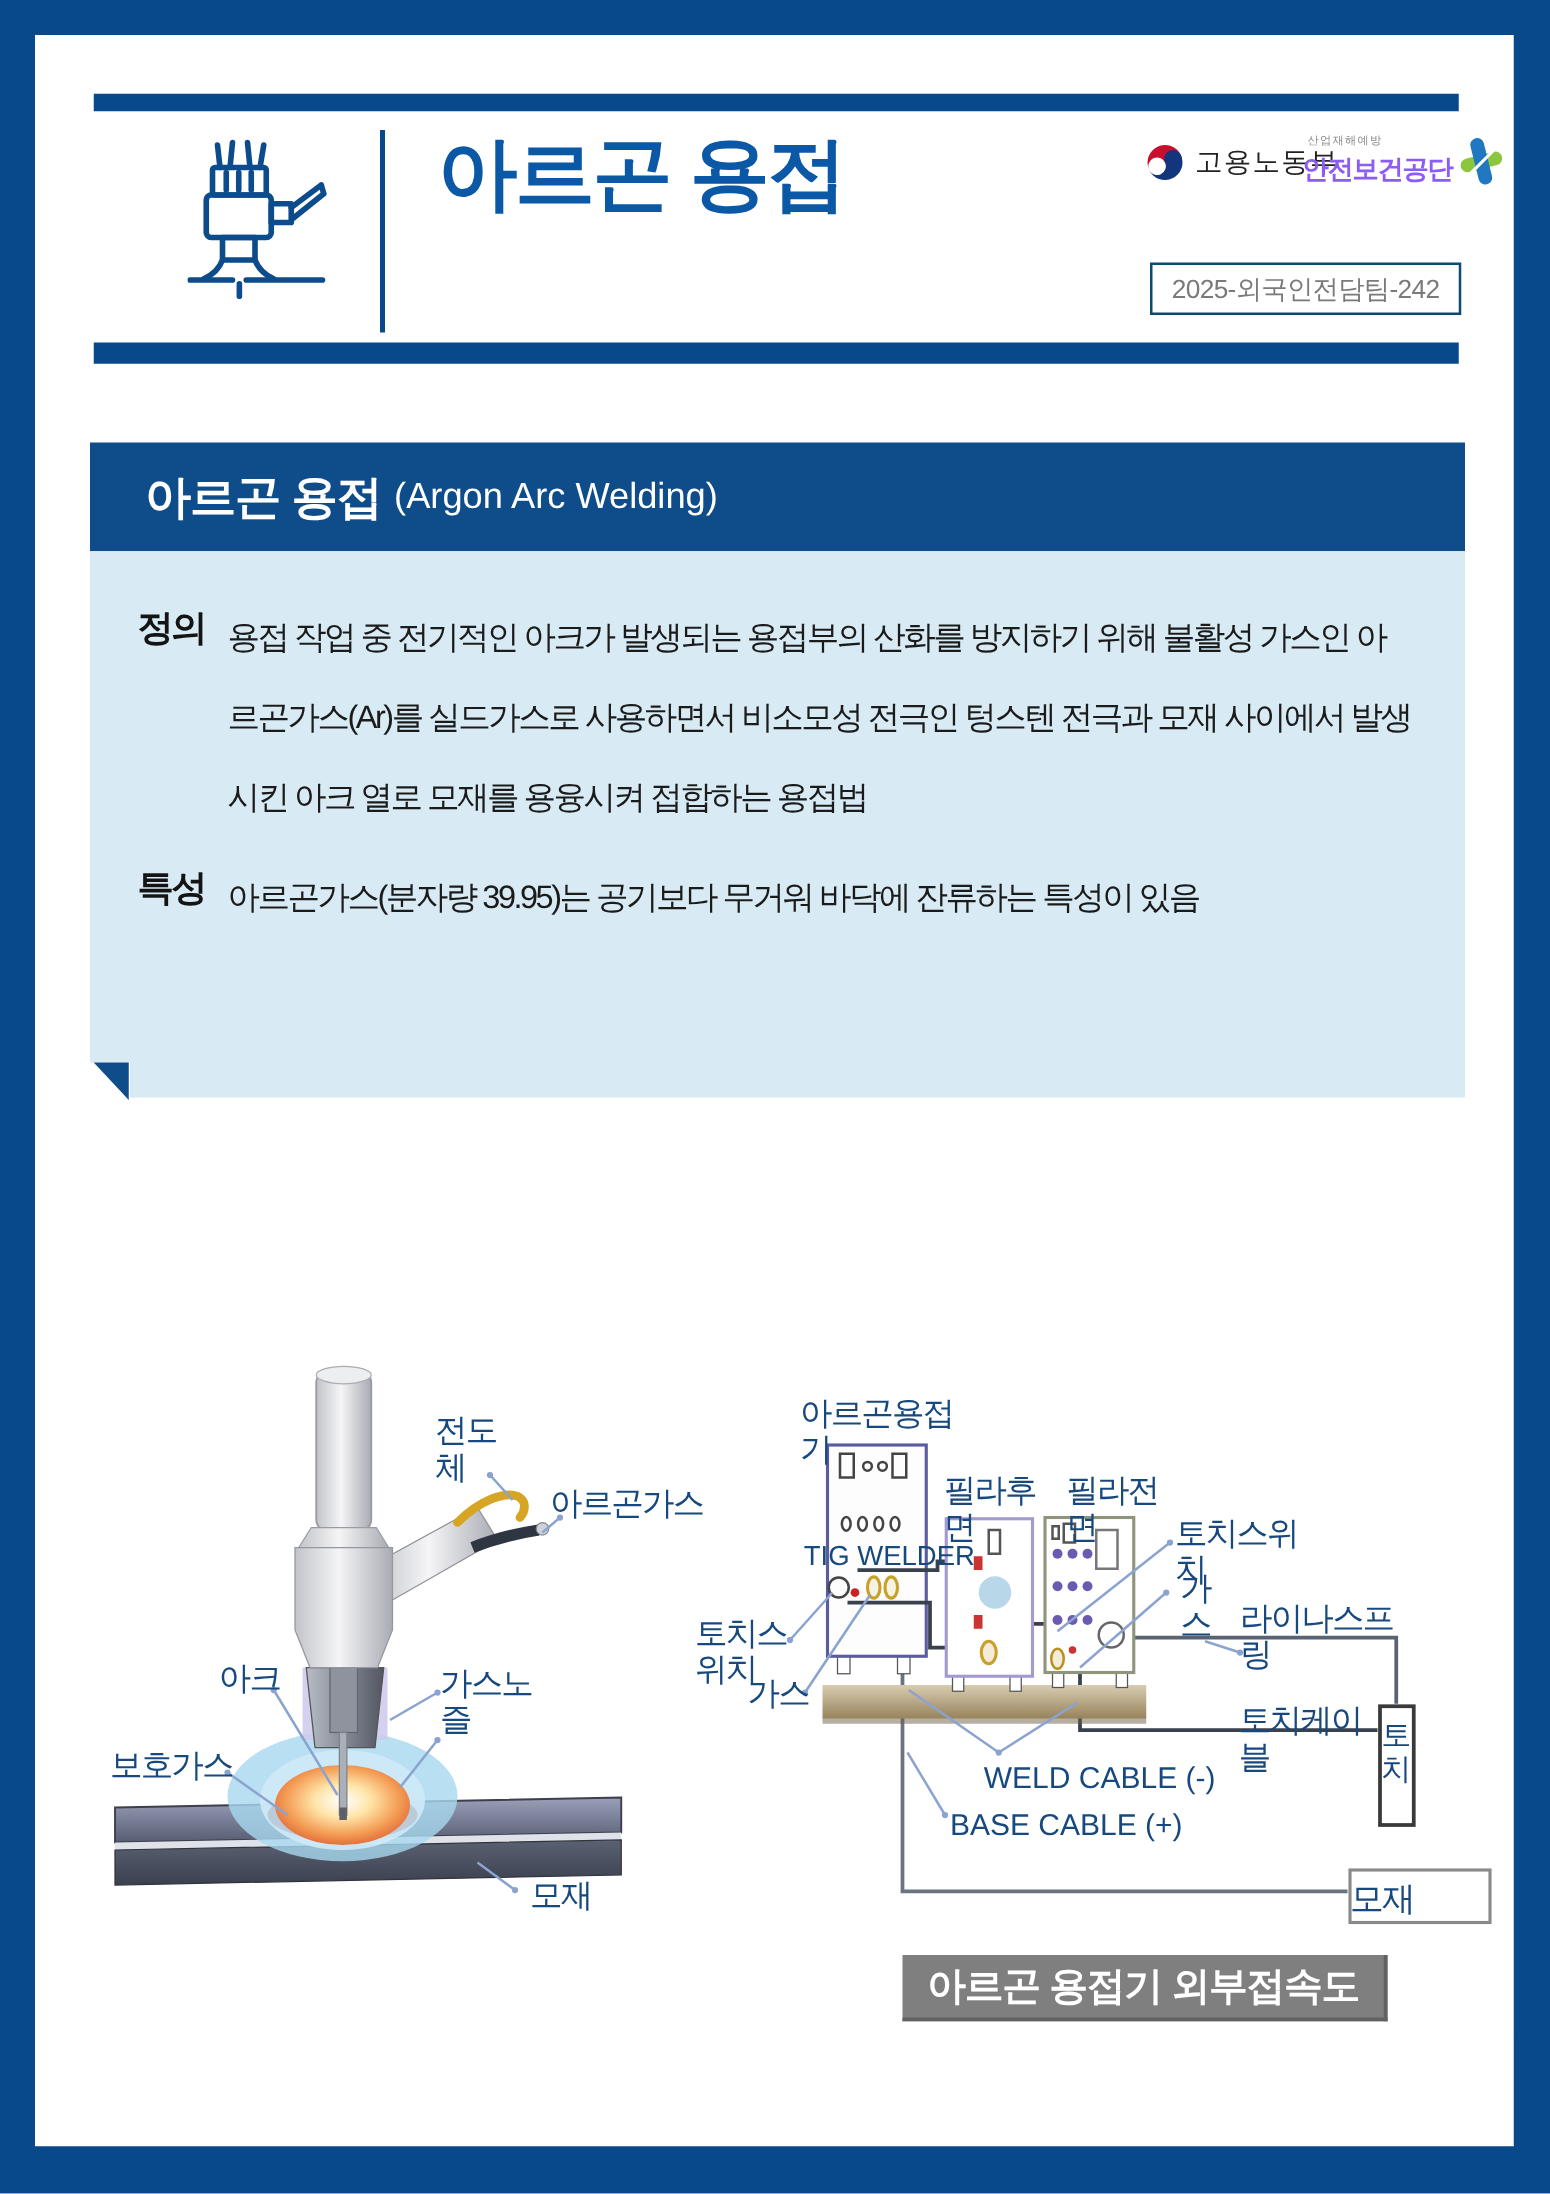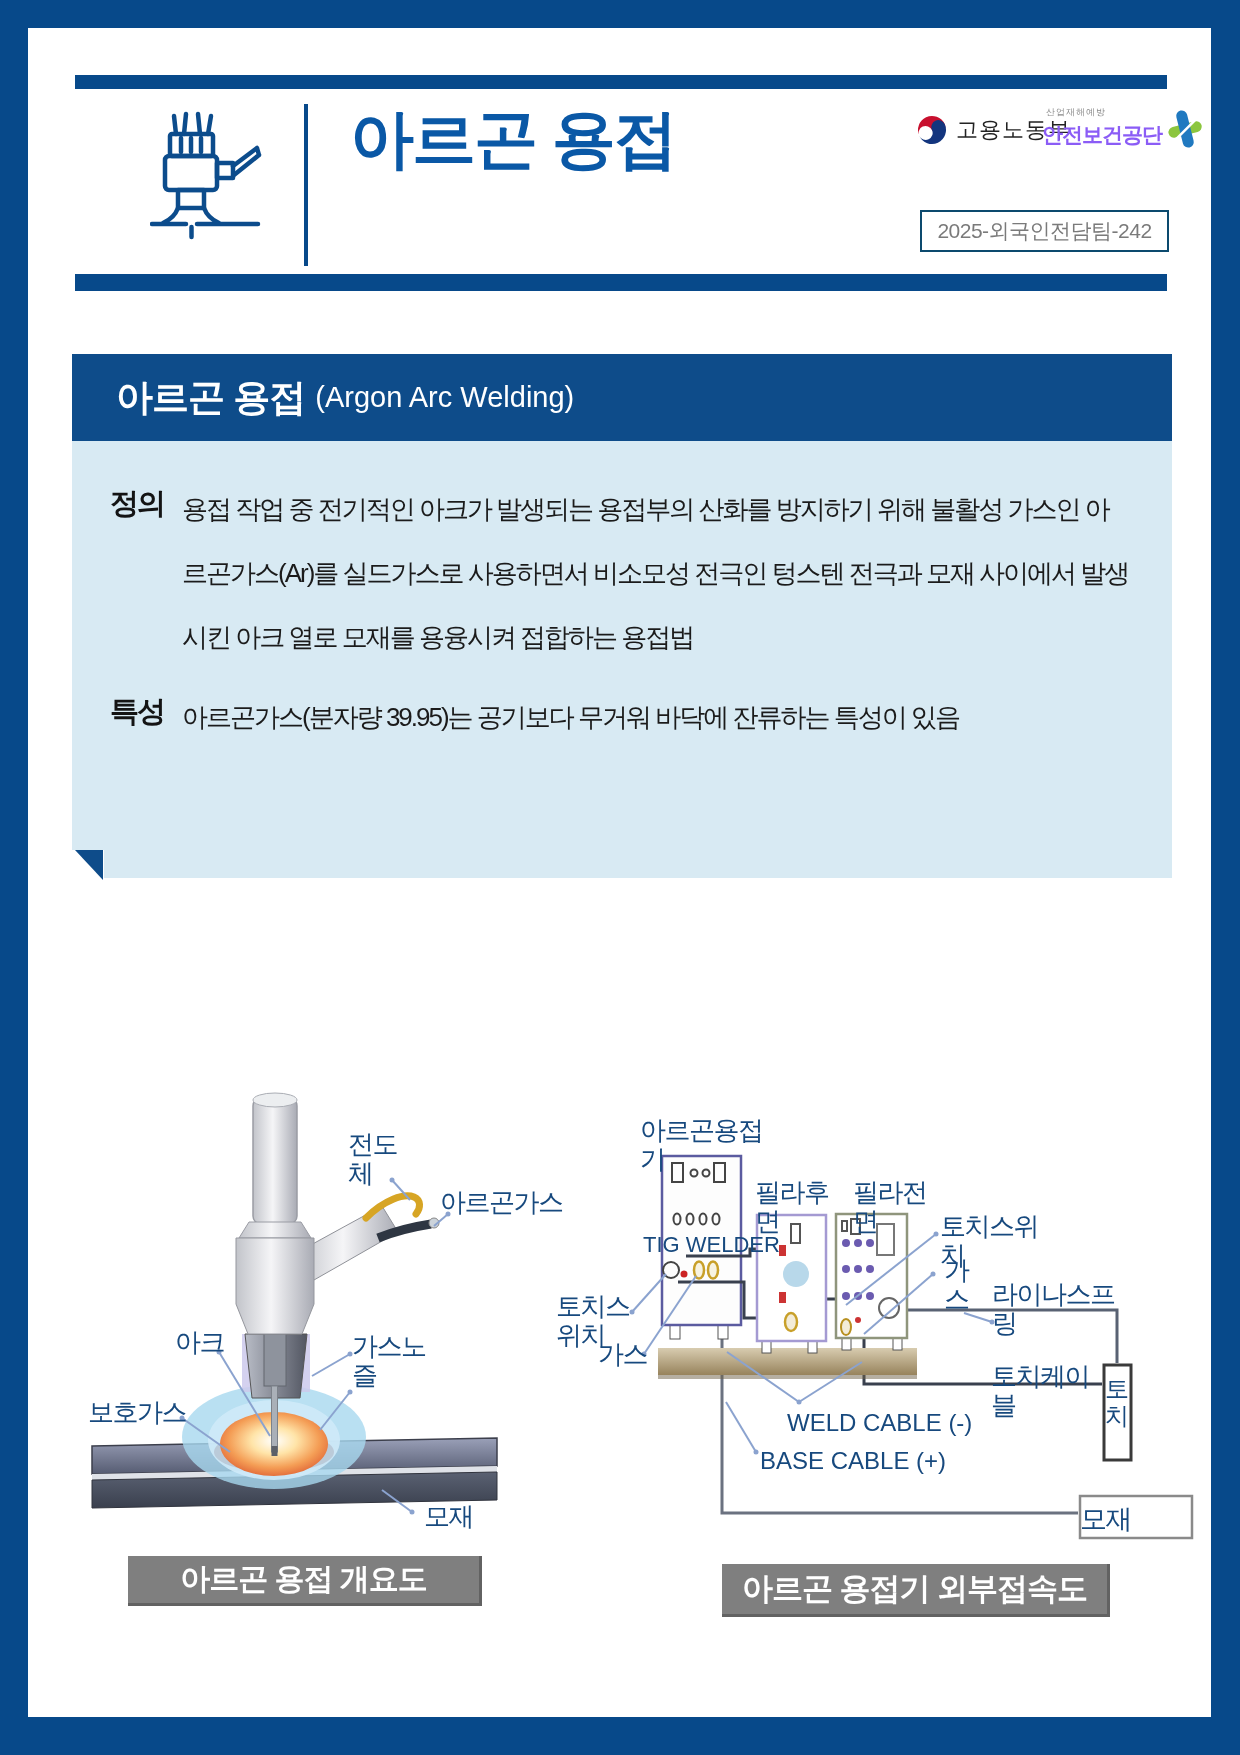--- a/index.html
+++ b/index.html
@@ -312,16 +312,15 @@
   <div class="dlabel" style="left:598px;top:1340px;width:60px;">가스</div>
   <div class="dlabel" style="left:940px;top:1212px;width:112px;">토치스위치</div>
   <div class="dlabel" style="left:944px;top:1256px;width:28px;">가스</div>
   <div class="dlabel" style="left:992px;top:1280px;width:140px;">라이나스프링</div>
   <div class="dlabel" style="left:991px;top:1362px;width:112px;">토치케이블</div>
   <div class="dlabel en" style="left:787px;top:1410px;">WELD CABLE (-)</div>
   <div class="dlabel en" style="left:760px;top:1448px;">BASE CABLE (+)</div>
   <div class="dlabel center" style="left:1105px;top:1376px;width:26px;font-size:24px;">토치</div>
   <div class="dlabel center" style="left:1080px;top:1504px;width:112px;font-size:27px;">모재</div>
 
-  <div class="caption" style="left:128px;top:1556px;width:351px;height:47px;font-size:30px;">아르곤 용접 개요도</div>
   <div class="caption" style="left:722px;top:1564px;width:385px;height:50px;font-size:31px;">아르곤 용접기 외부접속도</div>
 
 </div>
 
 </body></html>

